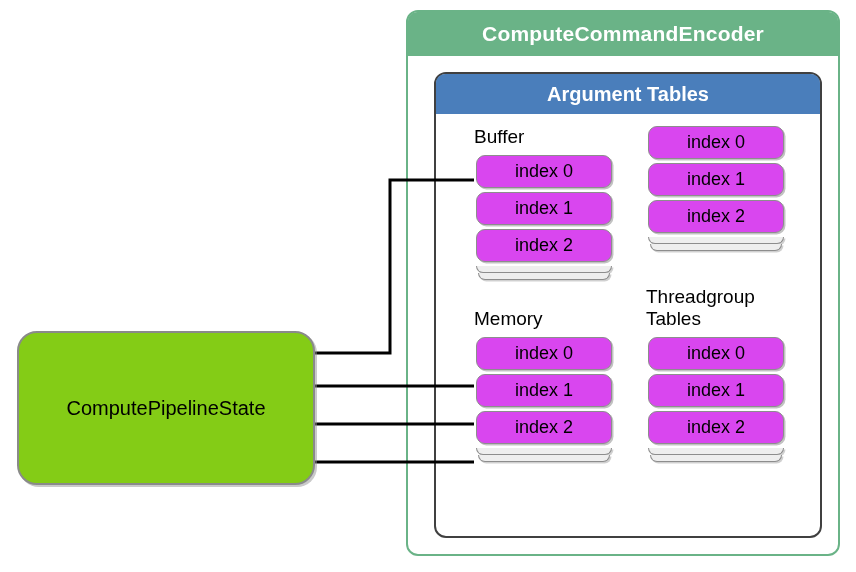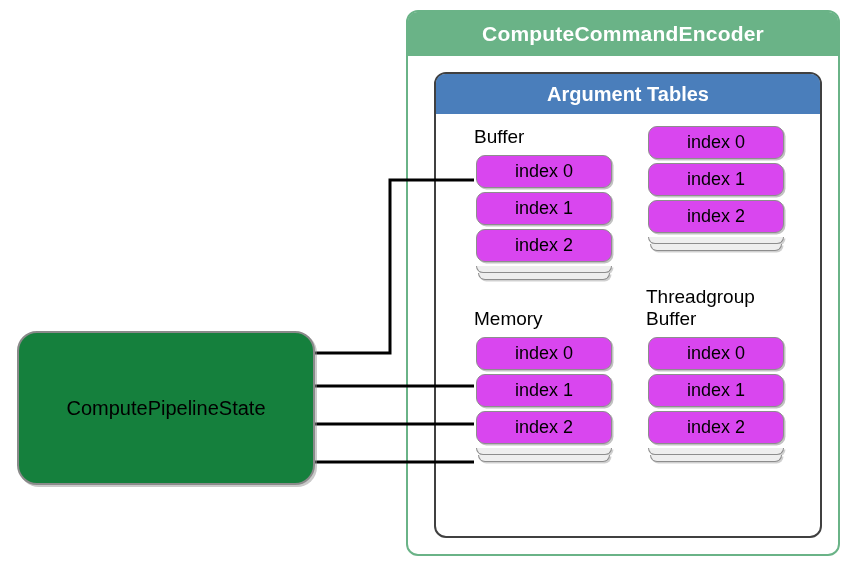--- a/index.html
+++ b/index.html
@@ -135,21 +135,21 @@
   .stack-sheet.s2 { width: 132px; }
 
   
   .pipeline-box {
     position: absolute;
     left: 17px;
     top: 331px;
     width: 298px;
     height: 154px;
     box-sizing: border-box;
-    background: #15803d;
+    background: #84cc16;
     border: 2.5px solid #8a8a8a;
     border-radius: 20px;
     display: flex;
     align-items: center;
     justify-content: center;
     font-size: 20px;
     color: #000000;
     box-shadow: 2px 2px 0 rgba(150,150,150,0.5);
   }
 
@@ -203,21 +203,21 @@
           <div class="slot">index 0</div>
           <div class="slot">index 1</div>
           <div class="slot">index 2</div>
           <div class="stack-sheet s1"></div>
           <div class="stack-sheet s2"></div>
         </div>
       </div>
 
       <div class="table-group col-right row-bottom">
         <div class="group-label two-line">Threadgroup
-Buffer</div>
+Tables</div>
         <div class="slot-stack">
           <div class="slot">index 0</div>
           <div class="slot">index 1</div>
           <div class="slot">index 2</div>
           <div class="stack-sheet s1"></div>
           <div class="stack-sheet s2"></div>
         </div>
       </div>
 
     </div>

